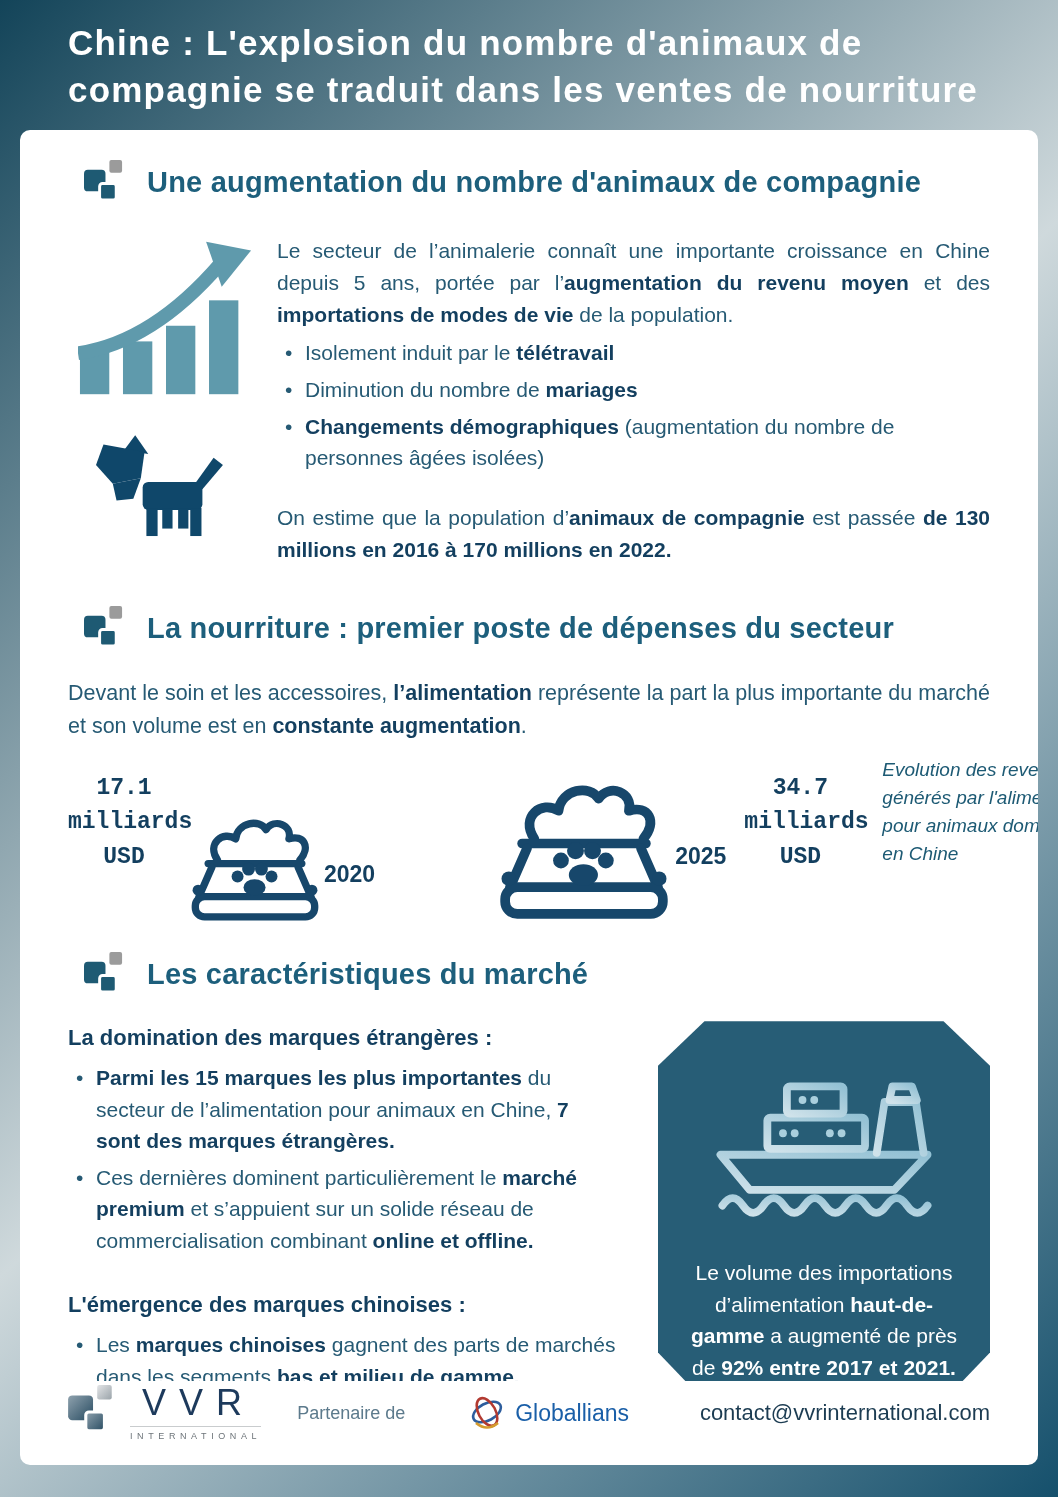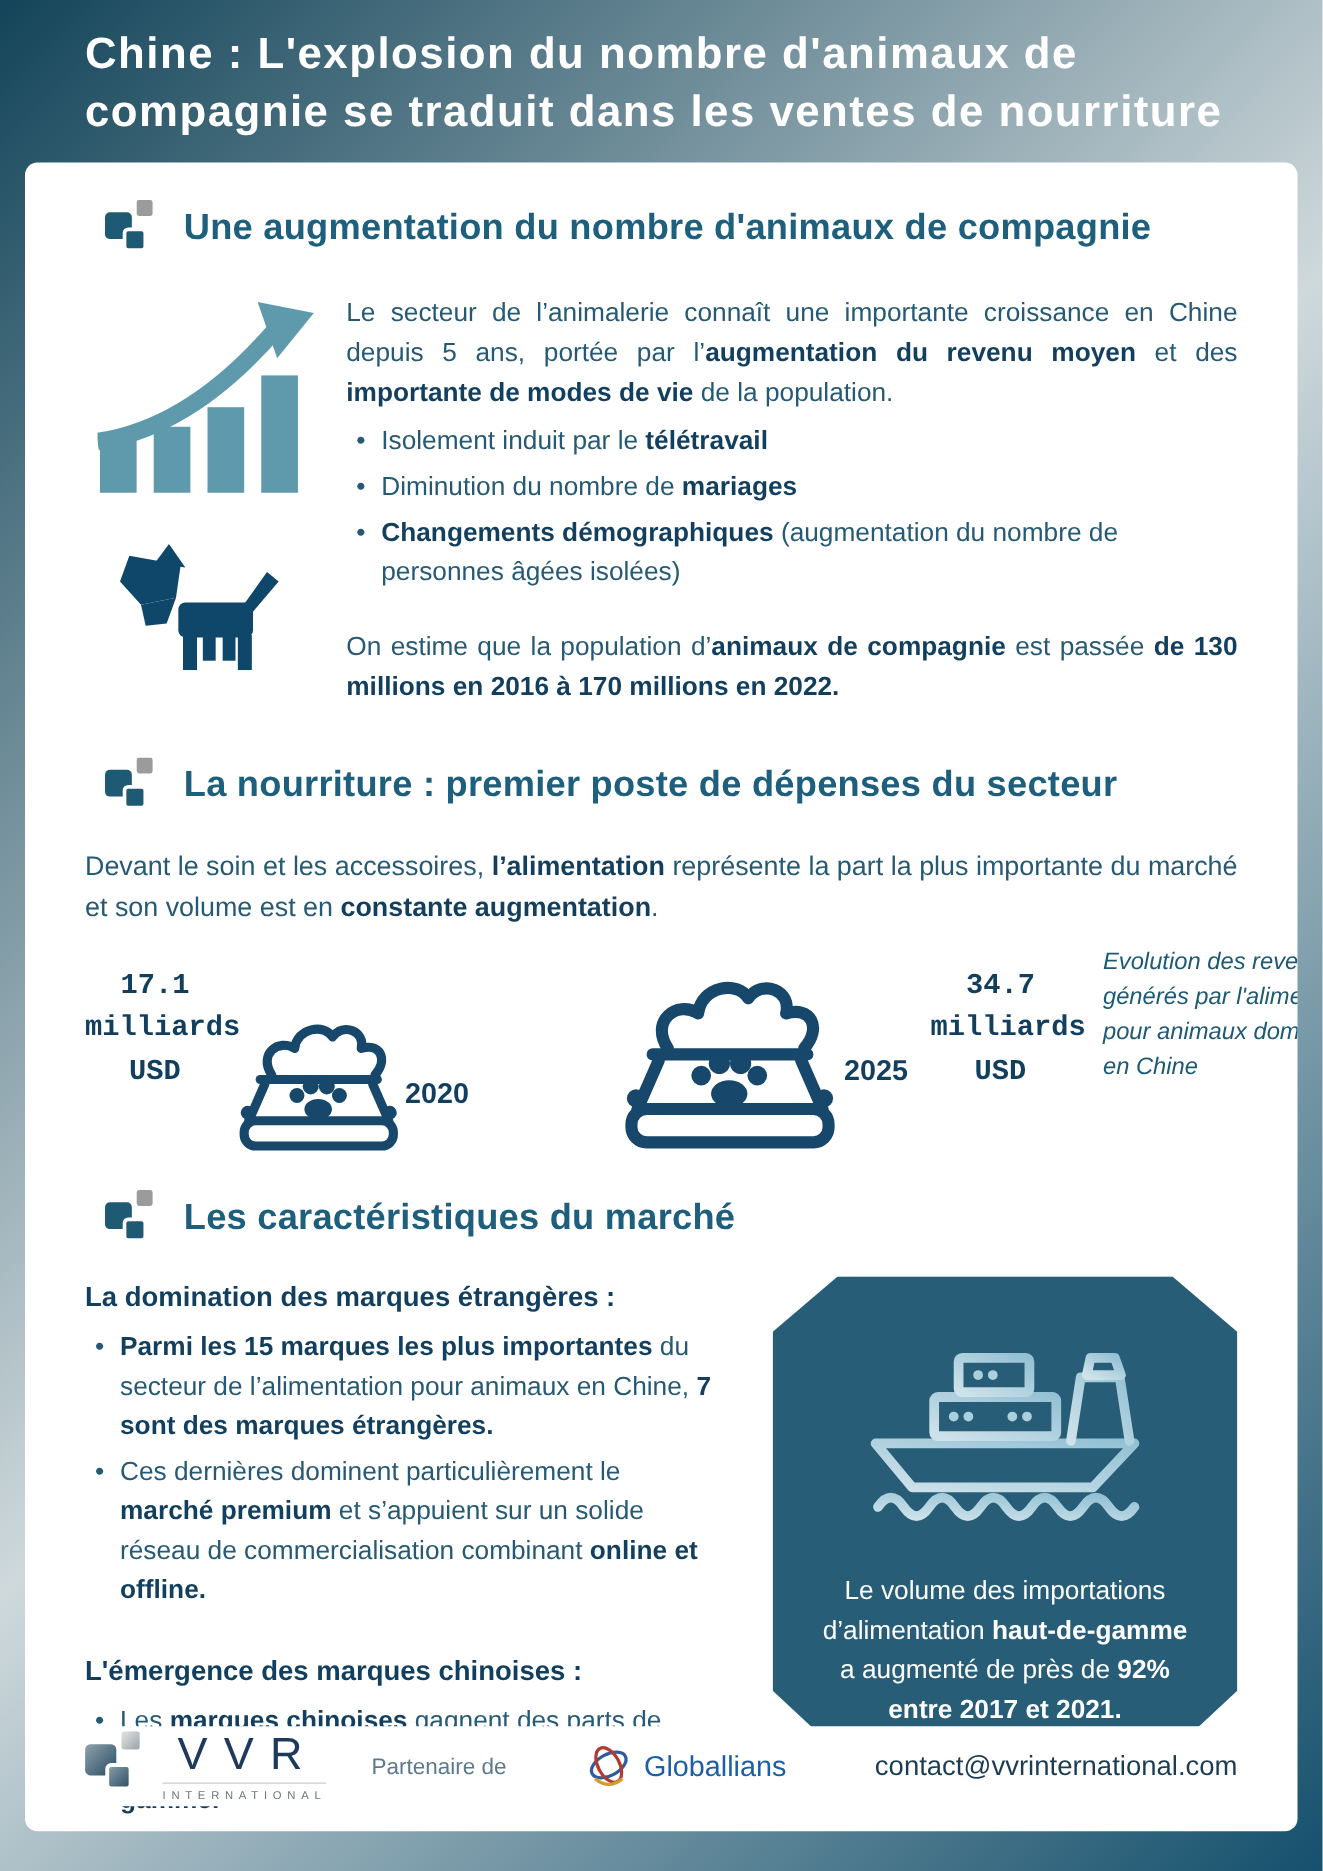--- a/index.html
+++ b/index.html
@@ -63,21 +63,21 @@
   .year{font-weight:bold;color:var(--navy);font-size:23px;margin-top:8px;}
   .bowls-caption{width:252px;margin-left:26px;margin-bottom:58px;
     font-style:italic;color:#1d5a74;font-size:19px;line-height:1.48;flex:0 0 auto;}
   
   .s3-head{margin-top:26px;}
   .s3-body{display:flex;margin-top:24px;align-items:flex-start;}
   .s3-text{flex:1;padding-right:42px;color:var(--body);font-size:21px;line-height:1.5;}
   .sub-title{font-weight:bold;color:var(--navy);font-size:22px;margin-bottom:8px;}
   .sub-title.second{margin-top:32px;}
   .octo-card{
-    width:372px;min-height:396px;flex:0 0 auto;
+    width:332px;min-height:396px;flex:0 0 auto;
     background:var(--card-teal);color:#fff;
     clip-path:polygon(14% 0,86% 0,100% 11%,100% 82%,79% 100%,21% 100%,0 82%,0 11%);
     display:flex;flex-direction:column;align-items:center;
     padding:38px 32px 42px;
   }
   .octo-text{margin-top:30px;font-size:21px;line-height:1.5;text-align:center;}
   .octo-text .b{color:#fff;}
   
   .footer{
     position:absolute;left:48px;right:48px;bottom:20px;height:64px;
@@ -129,21 +129,21 @@
             <rect x="54" y="78" width="12" height="30"></rect>
             <rect x="71" y="78" width="11" height="22"></rect>
             <rect x="88" y="78" width="11" height="22"></rect>
             <rect x="101" y="78" width="12" height="30"></rect>
             <polygon points="106,52 126,24 136,32 114,58"></polygon>
           </g>
         </svg>
       </div>
     </div>
     <div class="text-col">
-      <p class="justify"><span>Le secteur de l’animalerie connaît une importante croissance en Chine depuis 5 ans, portée par l’</span><span class="b">augmentation du revenu moyen</span><span> et des </span><span class="b">importante de modes de vie</span><span> de la population.</span></p>
+      <p class="justify"><span>Le secteur de l’animalerie connaît une importante croissance en Chine depuis 5 ans, portée par l’</span><span class="b">augmentation du revenu moyen</span><span> et des </span><span class="b">importations de modes de vie</span><span> de la population.</span></p>
       <ul class="dots">
         <li><span>Isolement induit par le </span><span class="b">télétravail</span></li>
         <li><span>Diminution du nombre de </span><span class="b">mariages</span></li>
         <li><span class="b">Changements démographiques</span><span> (augmentation du nombre de personnes âgées isolées)</span></li>
       </ul>
       <p class="justify estimate"><span>On estime que la population d’</span><span class="b">animaux de compagnie</span><span> est passée </span><span class="b">de 130 millions en 2016 à 170 millions en 2022.</span></p>
     </div>
   </div>
 
   <div class="section-head s2-head">

